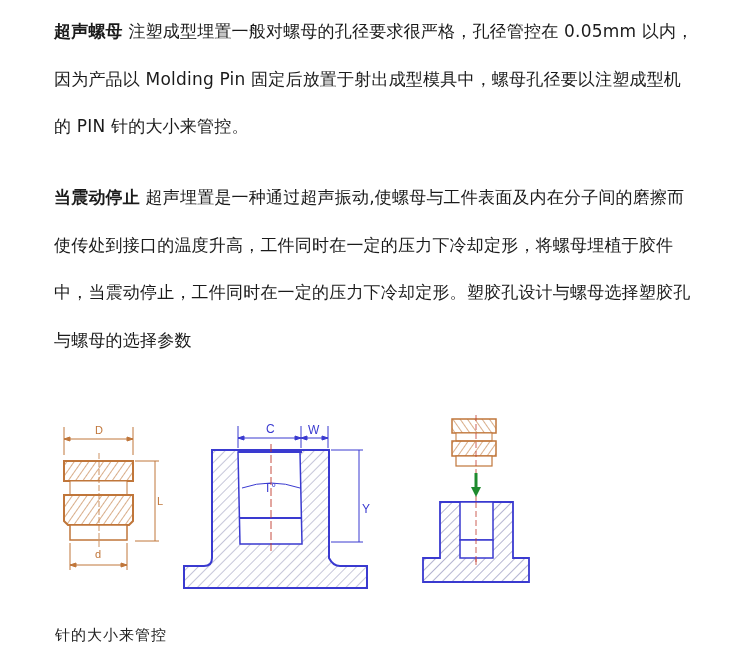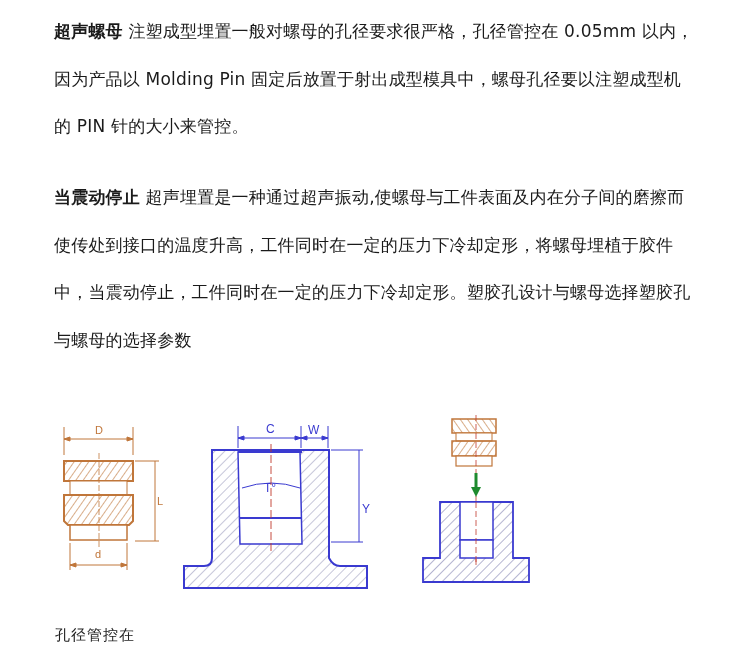--- a/index.html
+++ b/index.html
@@ -101,13 +101,13 @@
   <rect x="36" y="41" width="36" height="10" fill="#fff" stroke="#c0763a" stroke-width="1.2"></rect>
   <line x1="56" y1="0" x2="56" y2="150" stroke="#c0392b" stroke-width="0.8" stroke-dasharray="6,3"></line>
   <line x1="56" y1="58" x2="56" y2="76" stroke="#1e8a2e" stroke-width="3"></line>
   <polygon points="51,72 61,72 56,82" fill="#1e8a2e"></polygon>
   <path d="M20,87 H93 V143 H109 V167 H3 V143 H20 Z" fill="url(#hatchO2)" stroke="#3a3ad0" stroke-width="1.8" style="fill:url(#hatchB)"></path>
   <rect x="40" y="87" width="33" height="38" fill="#fff" stroke="#3a3ad0" stroke-width="1.5"></rect>
   <rect x="40" y="125" width="33" height="18" fill="#fff" stroke="#3a3ad0" stroke-width="1.5"></rect>
   <line x1="56" y1="87" x2="56" y2="150" stroke="#c0392b" stroke-width="0.8" stroke-dasharray="6,3"></line>
 </svg>
 
-<div id="caption">孔径管控在</div>
+<div id="caption">针的大小来管控</div>
 
 </body></html>

